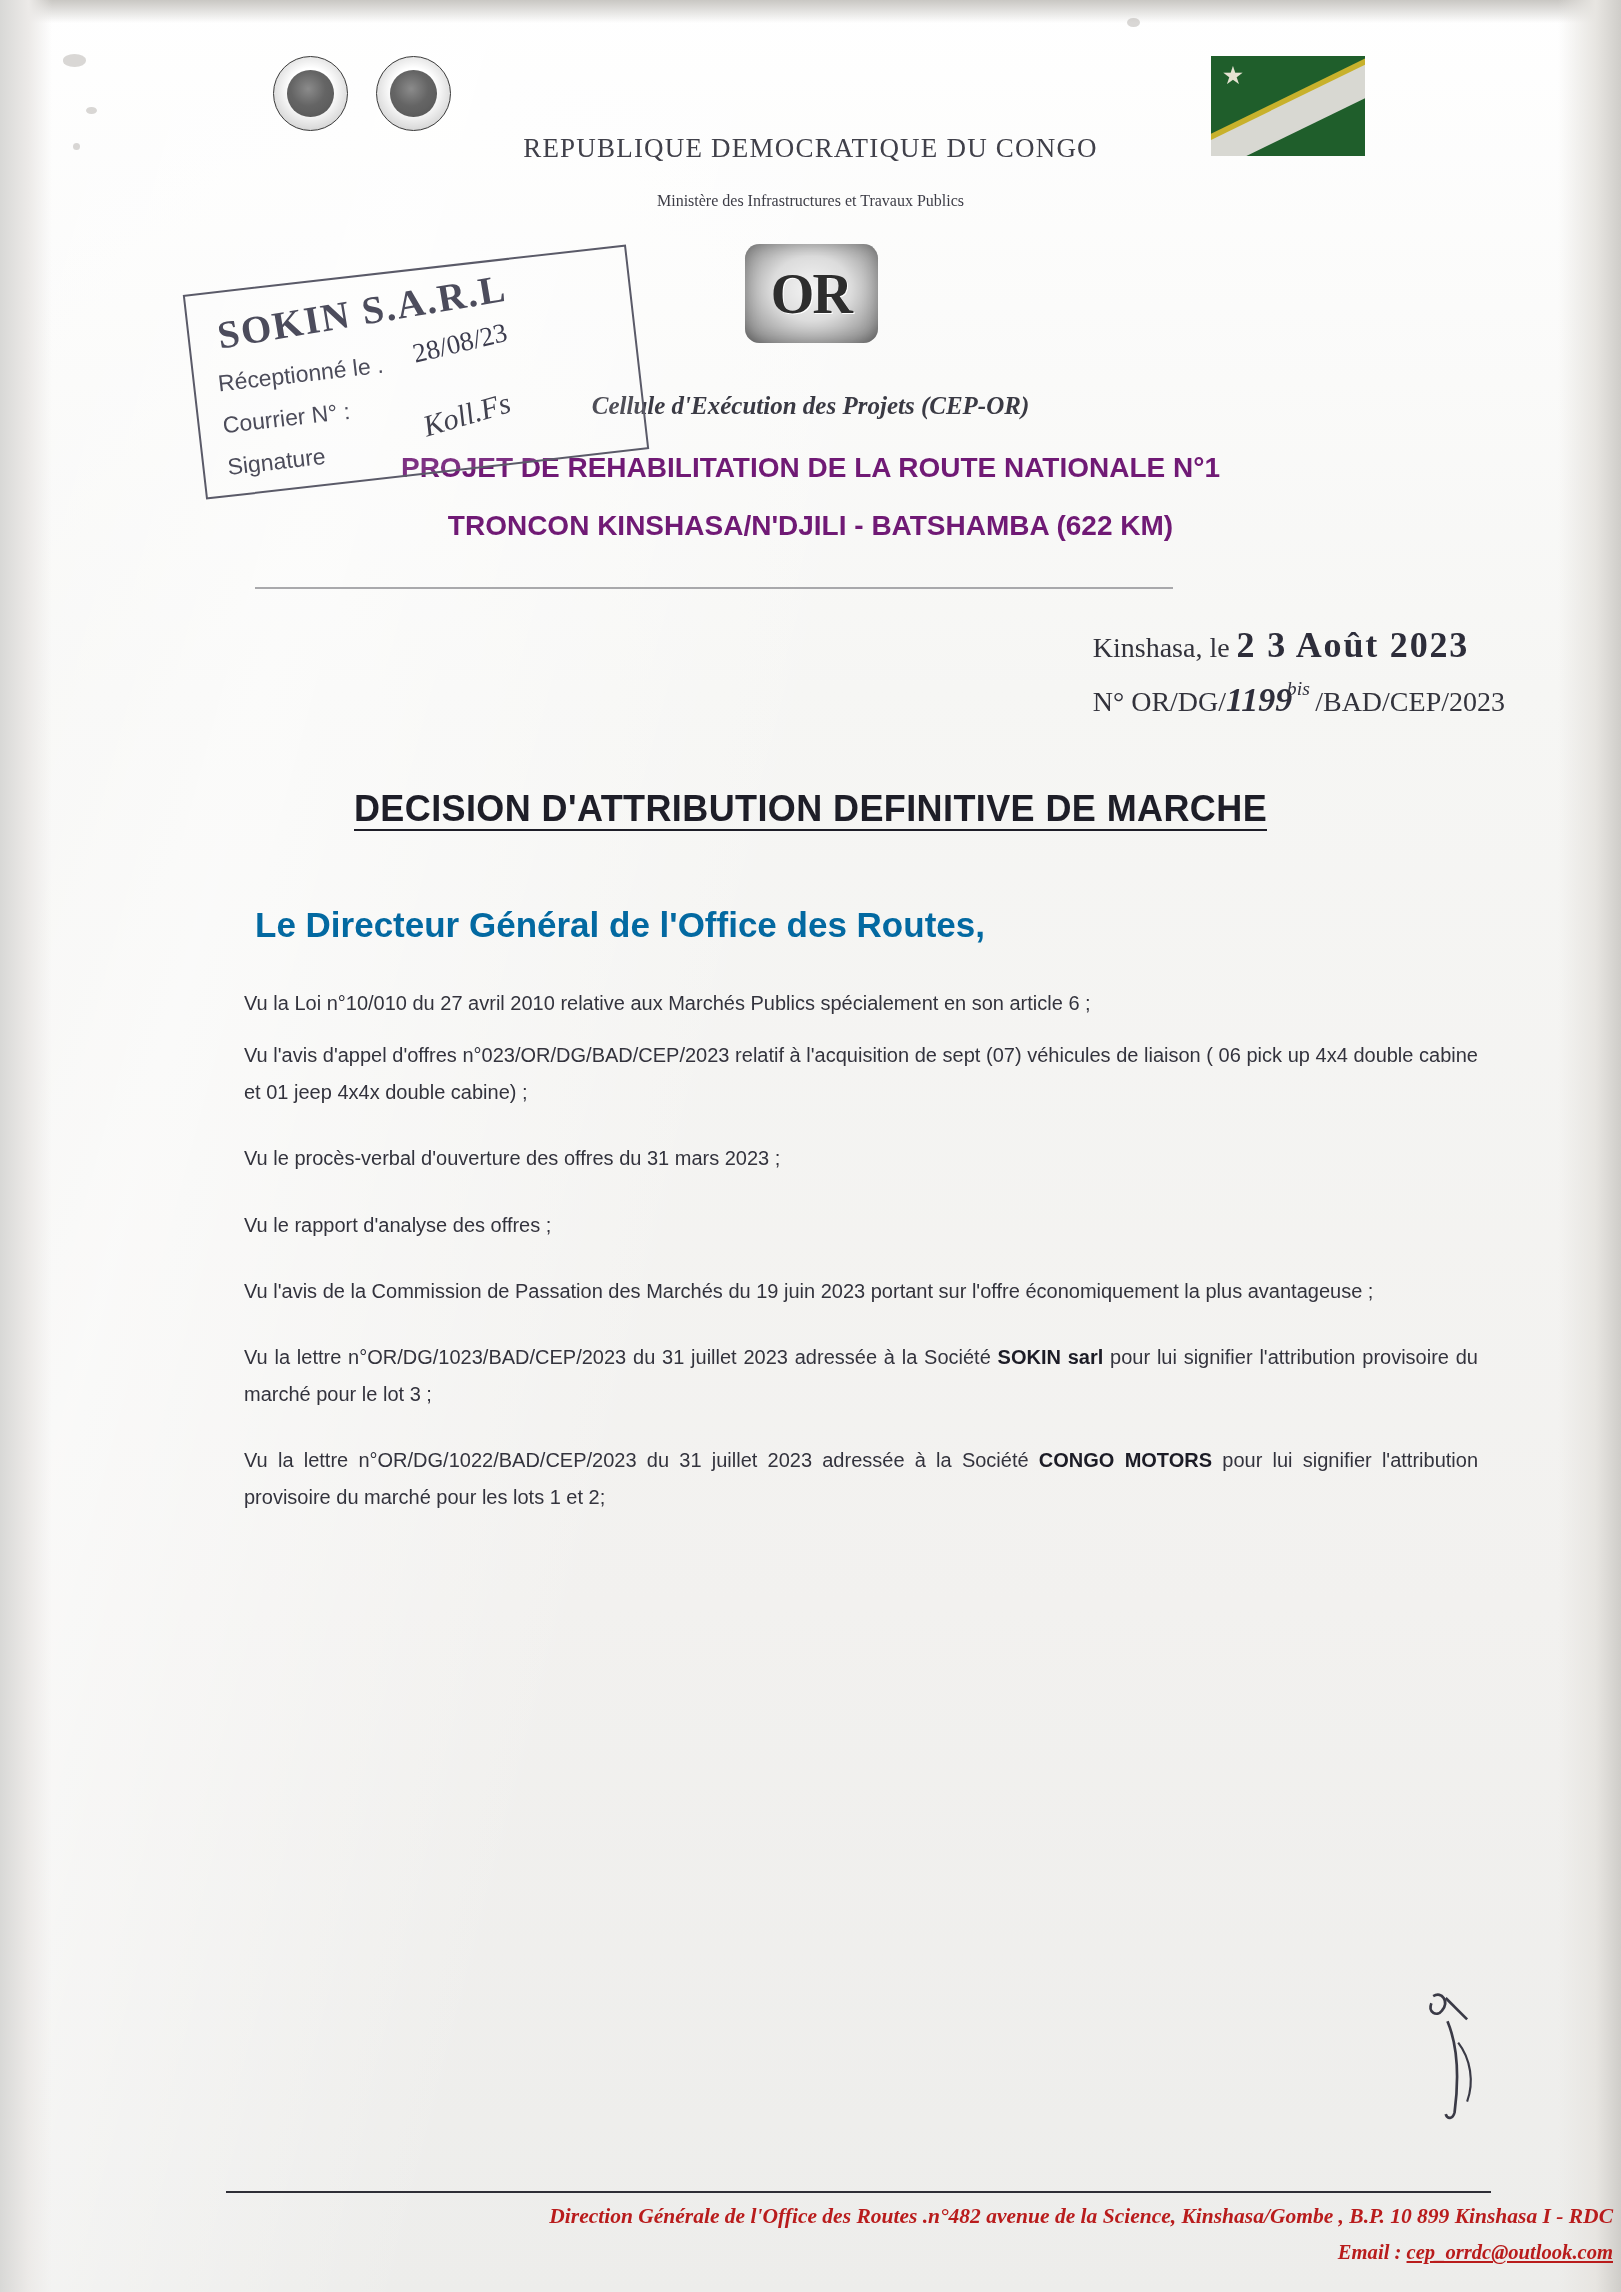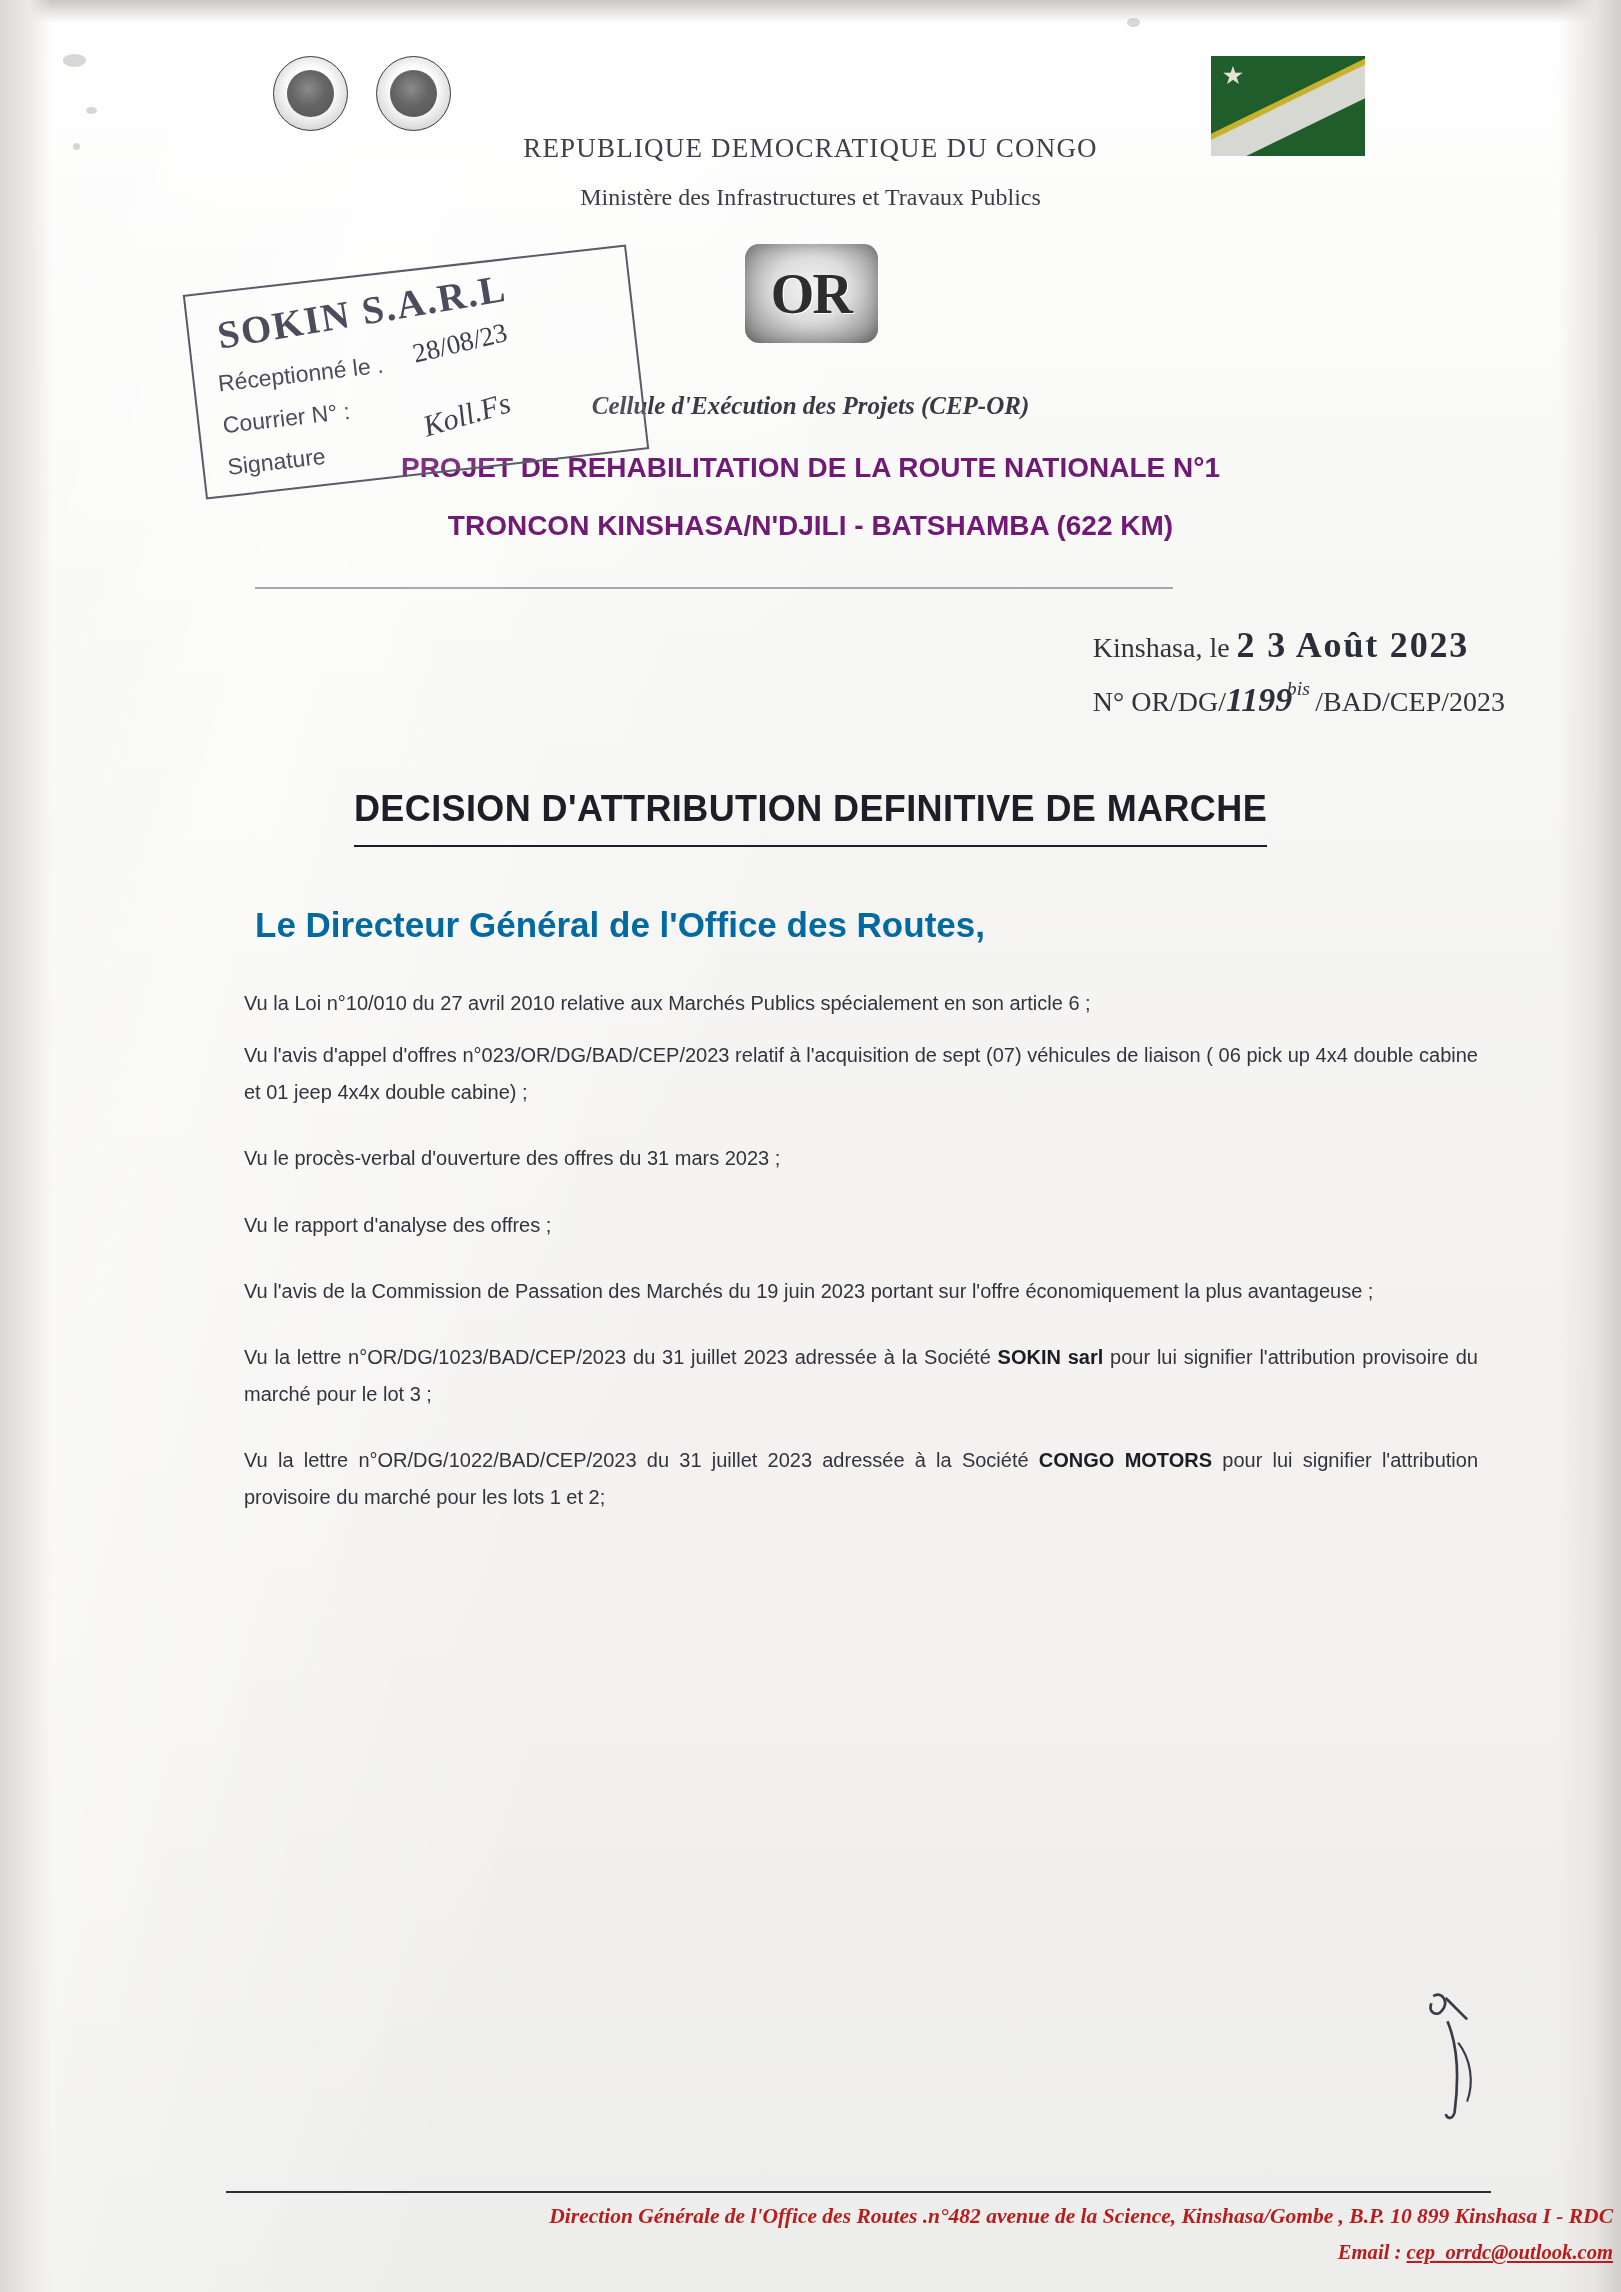--- a/index.html
+++ b/index.html
@@ -253,21 +253,21 @@
     position: absolute;
     left: 0; right: 0;
     text-align: center;
     font-weight: bold;
     font-size: 36px;
     letter-spacing: 0.4px;
     color: #1e1e28;
   }
   .doc-title span {
     border-bottom: 2.7px solid #1e1e28;
-    padding-bottom: 16px;
+    padding-bottom: 0;
   }
 
   .subject {
     position: absolute;
     left: 255px;
     font-weight: bold;
     font-size: 35px;
     color: #0369a1;
   }
 
@@ -341,21 +341,21 @@
     <div class="inner"></div>
   </div>
 
   <div class="flag" style="left:1211px;top:56px;width:154px;height:100px;">
     <div class="band2"></div>
     <div class="band"></div>
     <div class="star">★</div>
   </div>
 
   <div class="country" style="top:133px;font-size:27px;">REPUBLIQUE DEMOCRATIQUE DU CONGO</div>
-  <div class="ministry" style="top:184px;font-size:24px;">Ministère des Infrastructures et Travaux Publics</div>
+  <div class="ministry" style="top:192px;font-size:16px;">Ministère des Infrastructures et Travaux Publics</div>
 
   <div class="or-logo">
     <div class="txt">OR</div>
   </div>
 
   <div class="cep-line" style="top:392px;font-size:25px;">Cellule d'Exécution des Projets (CEP-OR)</div>
   <div class="proj1" style="top:452px;font-size:28px;">PROJET DE REHABILITATION DE LA ROUTE NATIONALE N°1</div>
   <div class="proj2" style="top:510px;font-size:28px;">TRONCON KINSHASA/N'DJILI - BATSHAMBA (622 KM)</div>
 
   <div class="hrule" style="left:255px;right:448px;top:587px;"></div>

